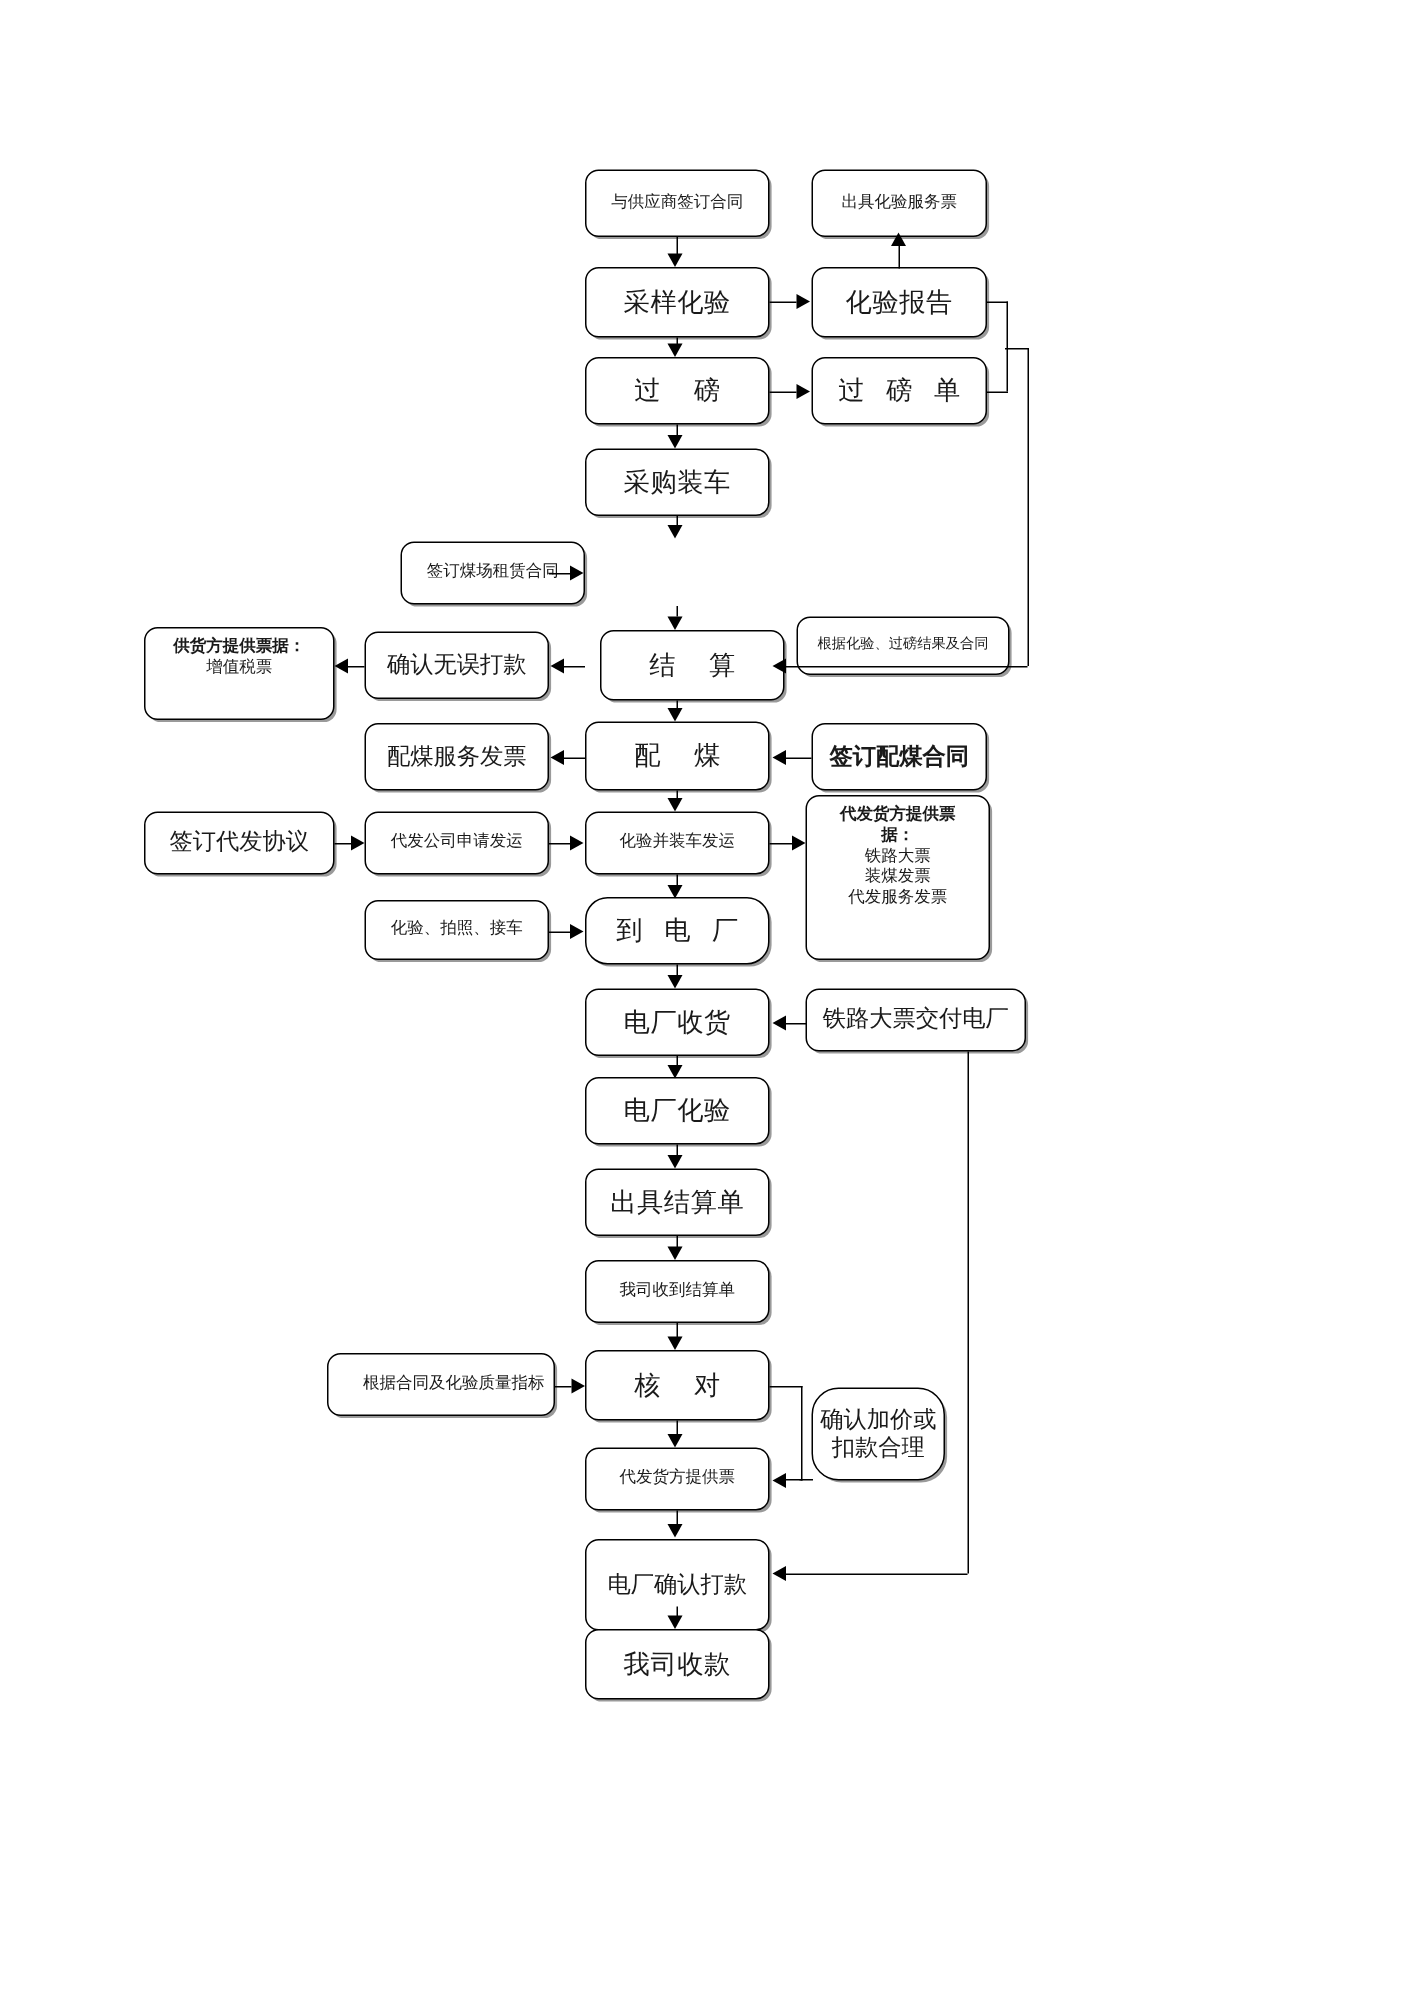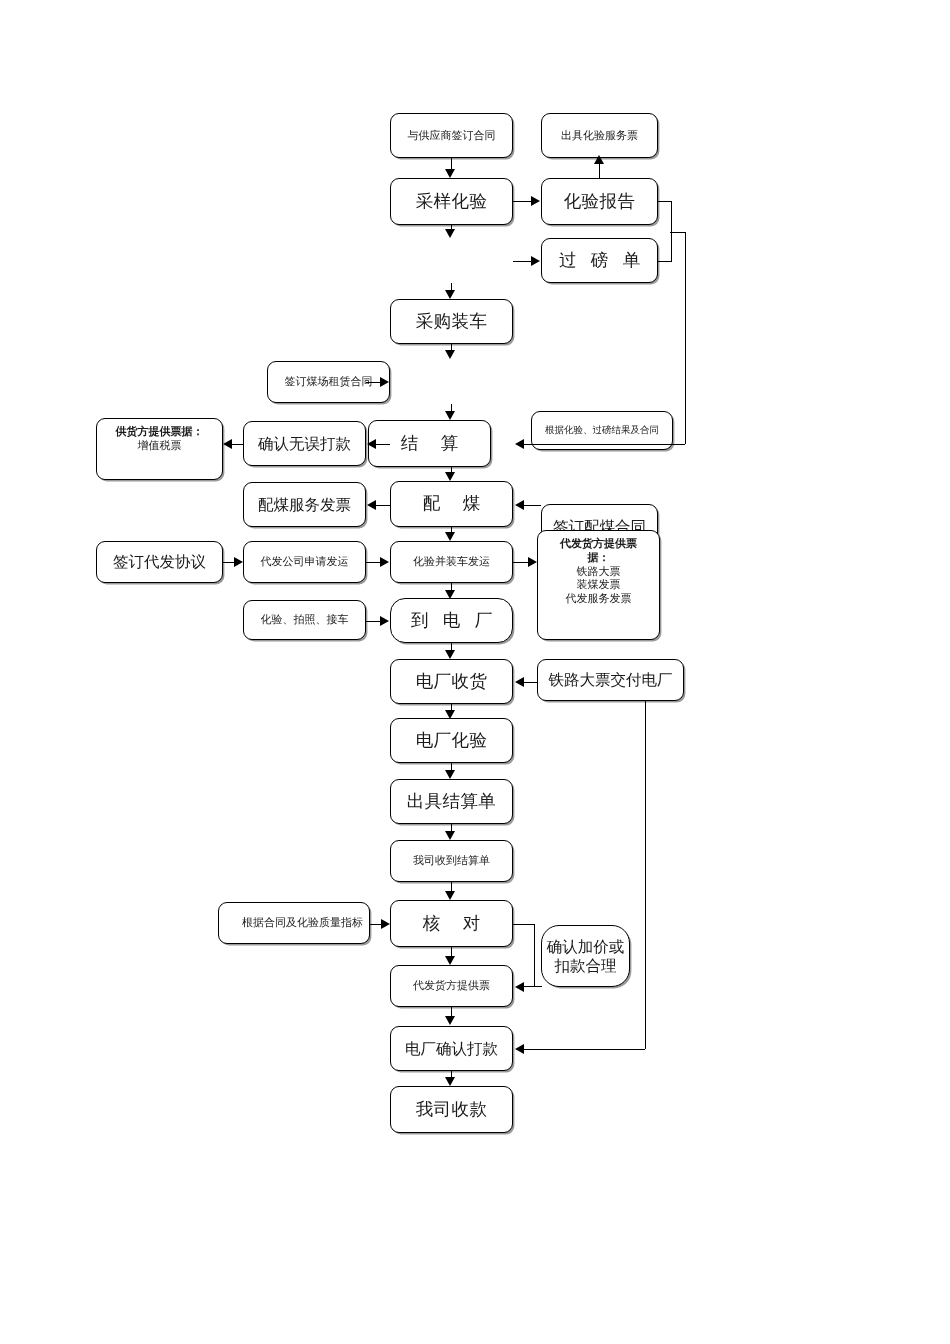--- a/index.html
+++ b/index.html
@@ -91,20 +91,23 @@
   </div>
 
   <div class="node sz-lg" style="left:390px;top:178px;width:123px;height:47px;">
     <span class="ln">采样化验</span>
   </div>
 
   <div class="node sz-lg" style="left:541px;top:178px;width:117px;height:47px;">
     <span class="ln">化验报告</span>
   </div>
 
+  <div class="node sz-lg" style="left:390px;top:238px;width:123px;height:45px;">
+    <span class="ln spaced">过  磅</span>
+  </div>
 
   <div class="node sz-lg" style="left:541px;top:238px;width:117px;height:45px;">
     <span class="ln spaced2">过 磅 单</span>
   </div>
 
   <div class="node sz-lg" style="left:390px;top:299px;width:123px;height:45px;">
     <span class="ln">采购装车</span>
   </div>
 
   <div class="node sz-sm" style="left:243px;top:361px;width:123px;height:42px;margin-left:24px;">
@@ -113,38 +116,38 @@
 
 
   <div class="node sz-xs" style="left:531px;top:411px;width:142px;height:39px;">
     <span style="white-space:normal;line-height:1.35;">根据化验、过磅结果及合同</span>
   </div>
 
   <div class="node sz-md" style="left:243px;top:421px;width:123px;height:45px;">
     <span class="ln">确认无误打款</span>
   </div>
 
-  <div class="node sz-lg" style="left:368px;top:420px;width:123px;height:47px;text-align:center;">
+  <div class="node sz-lg" style="left:400px;top:420px;width:123px;height:47px;text-align:center;">
     <span class="ln spaced">结  算</span>
   </div>
 
   <div class="node sz-sm align-top" style="left:96px;top:418px;width:127px;height:62px;">
     <span class="ln bold">供货方提供票据：</span>
     <span class="ln">增值税票</span>
   </div>
 
   <div class="node sz-md" style="left:243px;top:482px;width:123px;height:45px;">
     <span class="ln">配煤服务发票</span>
   </div>
 
   <div class="node sz-lg" style="left:390px;top:481px;width:123px;height:46px;">
     <span class="ln spaced">配  煤</span>
   </div>
 
-  <div class="node sz-md" style="left:541px;top:504px;width:117px;height:45px;">
+  <div class="node sz-md" style="left:541px;top:482px;width:117px;height:45px;font-weight:bold;">
     <span class="ln">签订配煤合同</span>
   </div>
 
   <div class="node sz-md" style="left:96px;top:541px;width:127px;height:42px;">
     <span class="ln">签订代发协议</span>
   </div>
 
   <div class="node sz-sm" style="left:243px;top:541px;width:123px;height:42px;">
     <span class="ln">代发公司申请发运</span>
   </div>
@@ -199,21 +202,21 @@
 
   <div class="node sz-md" style="left:541px;top:925px;width:89px;height:62px;border-radius:18px;">
     <span class="ln">确认加价或</span>
     <span class="ln">扣款合理</span>
   </div>
 
   <div class="node sz-sm" style="left:390px;top:965px;width:123px;height:42px;">
     <span class="ln">代发货方提供票</span>
   </div>
 
-  <div class="node sz-md" style="left:390px;top:1026px;width:123px;height:45px;">
+  <div class="node sz-md" style="left:390px;top:1026px;width:123px;height:61px;">
     <span class="ln">电厂确认打款</span>
   </div>
 
   <div class="node sz-lg" style="left:390px;top:1086px;width:123px;height:47px;">
     <span class="ln">我司收款</span>
   </div>
 
   <div class="ln-v" style="left:450.5px;top:158px;height:13px;"></div>
   <div class="arrow down" style="left:445px;top:169px;"></div>
 

